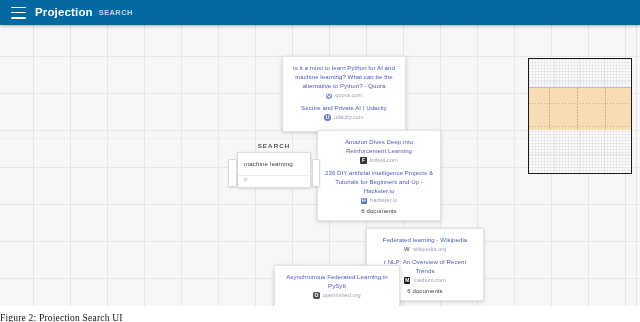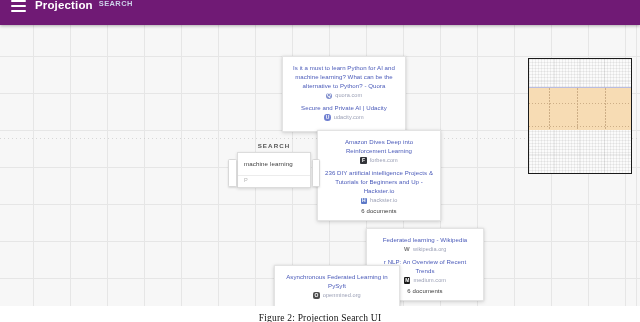--- a/index.html
+++ b/index.html
@@ -9,22 +9,22 @@
     font-family:"Liberation Sans","DejaVu Sans",sans-serif;
     -webkit-font-smoothing:antialiased;
   }
   #app{
     position:relative;width:640px;height:322px;overflow:hidden;background:#ffffff;
   }
 
   
   .appbar{
     position:absolute;left:0;top:0;width:640px;height:25px;
-    background:#701a75;
-    display:flex;
+    background:#0369a1;
+    display:flex;align-items:center;
     box-shadow:0 1px 3px rgba(0,0,0,.30);
     z-index:60;
   }
   .menu-btn{
     width:15px;height:12px;margin-left:11px;margin-right:9px;
     display:flex;flex-direction:column;justify-content:space-between;
     cursor:pointer;
   }
   .menu-btn i{display:block;height:1.6px;background:#fff;border-radius:1px;}
   .app-title{
@@ -160,21 +160,20 @@
     background:repeating-linear-gradient(to bottom,#cdae86 0 1.5px,transparent 1.5px 3px);
   }
   .mini-dash-h{
     position:absolute;left:0;right:0;height:1px;
     background:repeating-linear-gradient(to right,#cdae86 0 1.5px,transparent 1.5px 3px);
   }
 
   
   .caption{
     position:absolute;left:0;bottom:-1px;width:640px;
-    text-align:center;
     font-family:"Liberation Serif","DejaVu Serif",serif;
     font-size:9.5px;color:#111;letter-spacing:.2px;
     z-index:70;
   }
   .page-edge{
     position:absolute;left:0;top:306px;width:640px;height:16px;
     background:#ffffff;z-index:65;
   }
 </style>
 </head>

